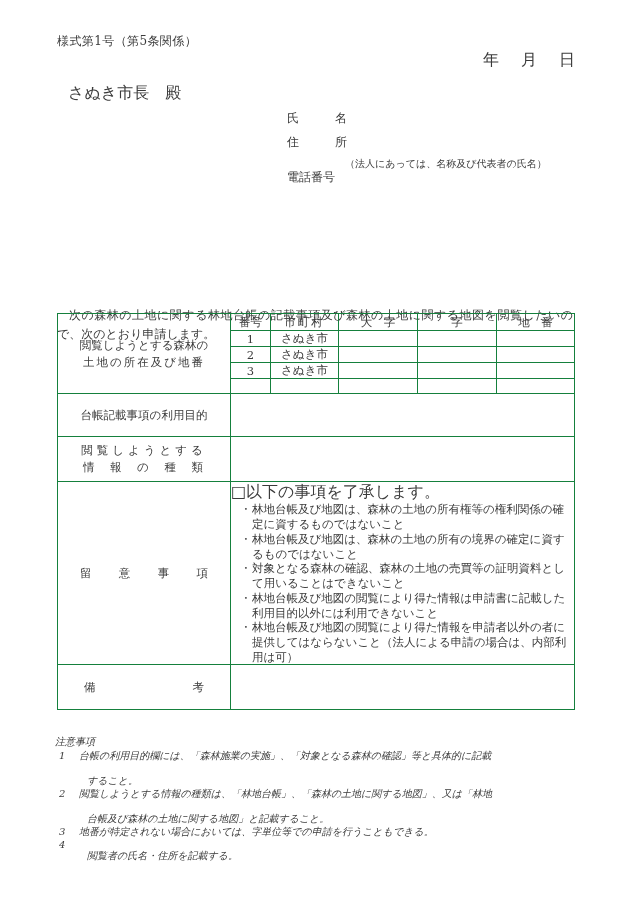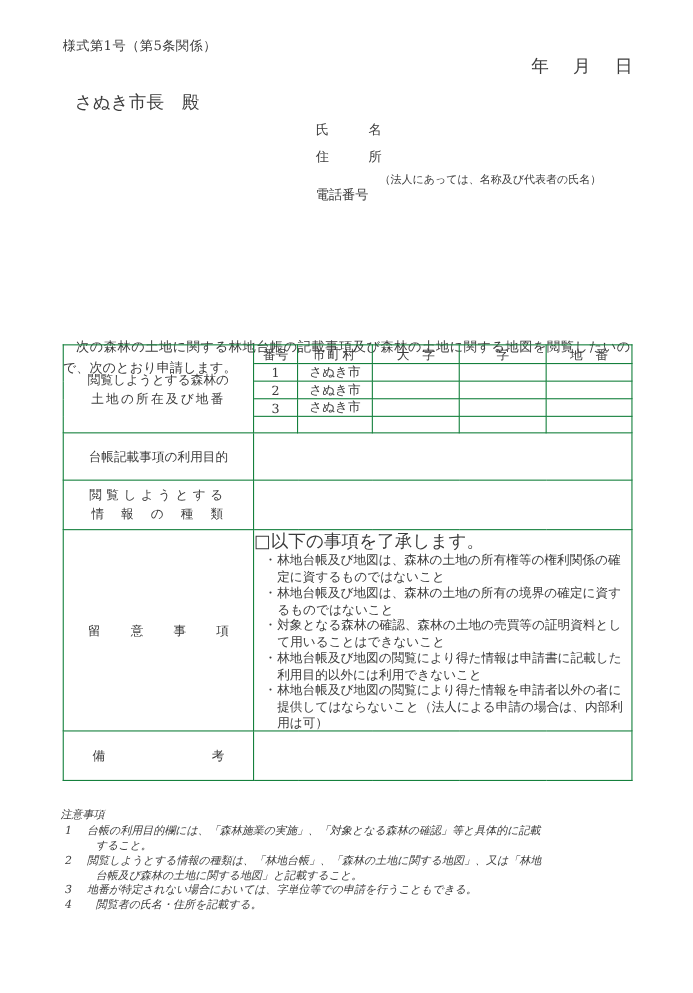--- a/index.html
+++ b/index.html
@@ -172,21 +172,21 @@
     flex: 0 0 20px;
     text-align: left;
     padding-left: 4px;
     box-sizing: border-box;
   }
   .footer .ftext {
     flex: 1 1 auto;
     text-align: justify;
     padding-left: 4px;
   }
-  .footer .ftext .cont { display: block; padding-left: 8px; }
+  .footer .ftext .cont { display: block; padding-left: 8px; margin-top: 11px; }
 </style>
 </head>
 <body>
 
 <div class="page">
 
   <div class="form-no">様式第1号（第5条関係）</div>
 
   <div class="date-line">
     <span>年</span><span class="dsep"></span><span>月</span><span class="dsep"></span><span>日</span>

